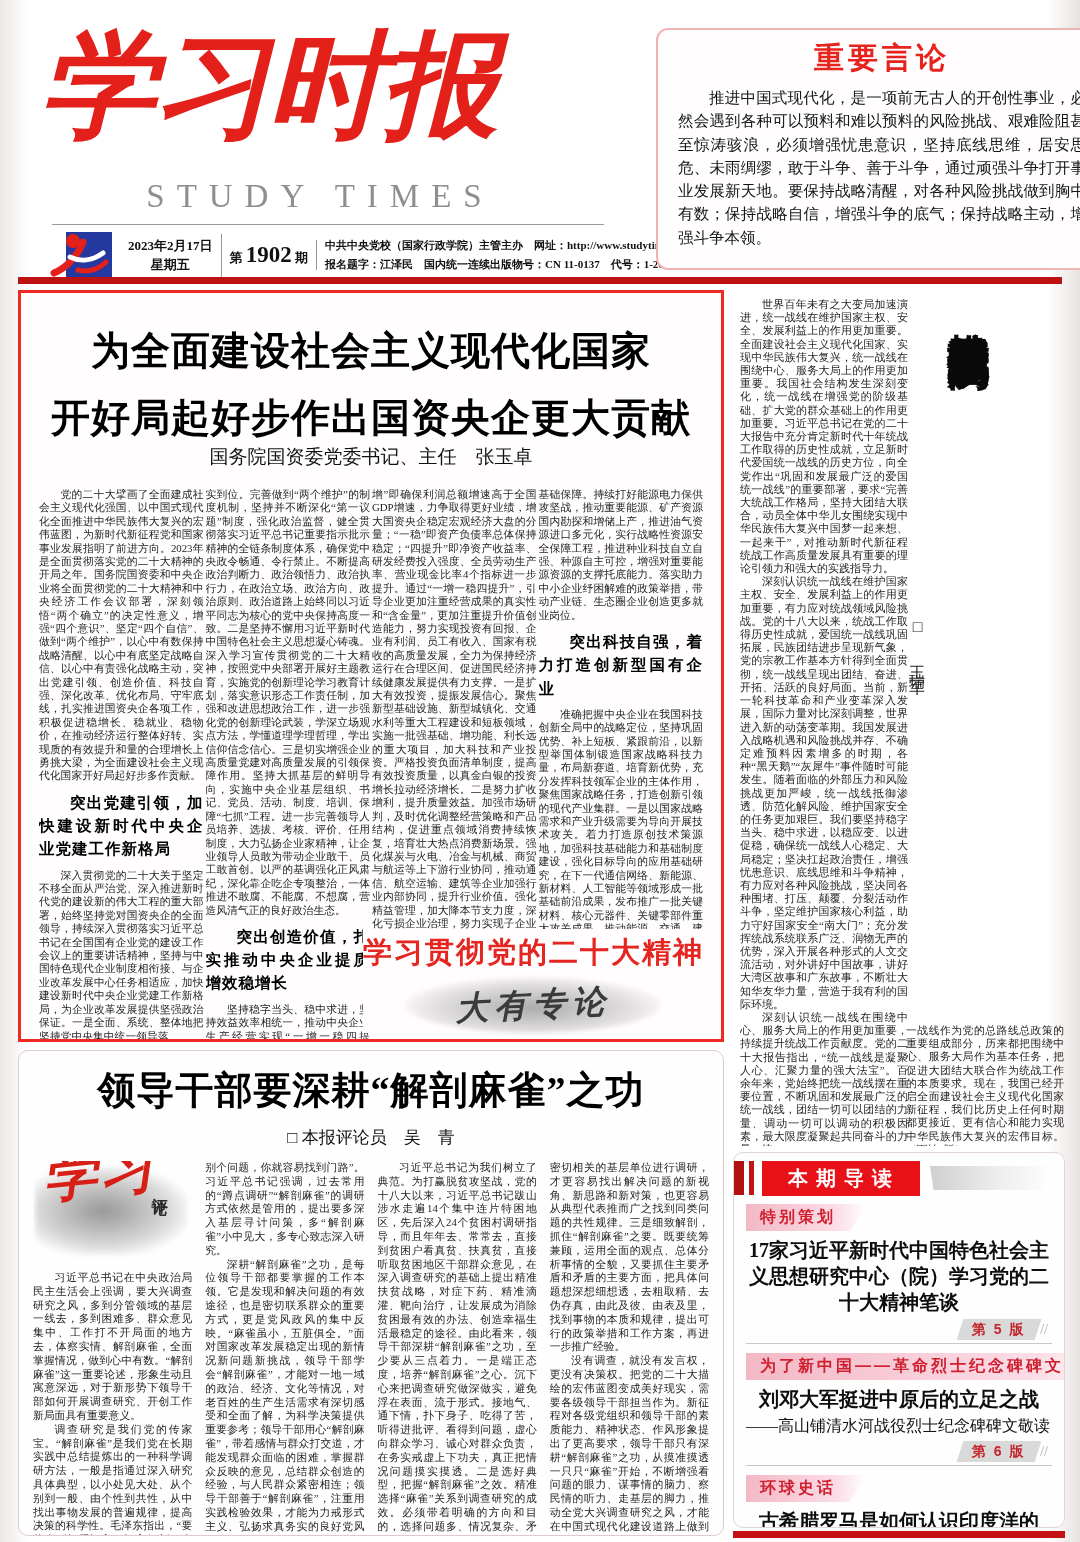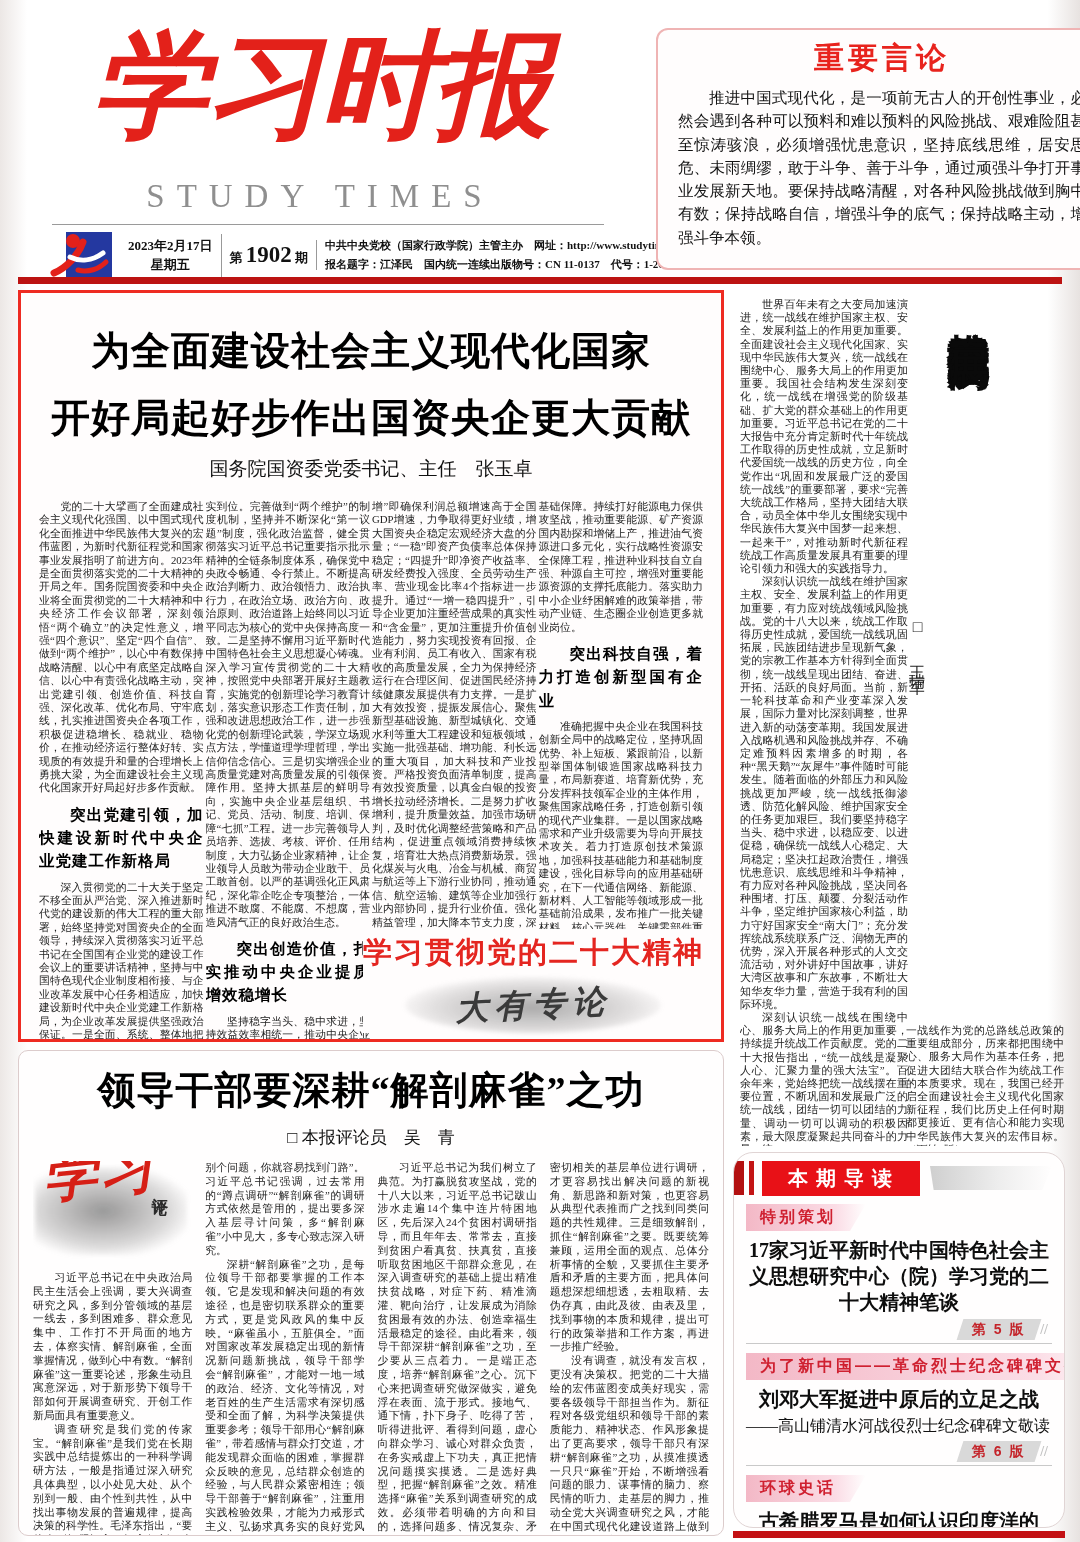--- a/index.html
+++ b/index.html
@@ -1,20 +1,20 @@
 <!DOCTYPE html>
 <html><head>
 <meta charset="utf-8">
 <style>
   html,body{margin:0;padding:0;background:#e9e5e3;}
   .page{position:relative;width:1080px;height:1542px;margin:0 auto;overflow:hidden;
         background:linear-gradient(90deg,#ece7e5,#ffffff 2.5%,#ffffff 97%,#e7e2e0);
         font-family:"Liberation Serif",serif;}
   
-  .masthead-title{position:absolute;left:40px;top:2px;width:560px;text-align:center;
+  .masthead-title{position:absolute;left:40px;top:2px;width:560px;
         font-family:"Liberation Serif",serif;font-weight:900;font-style:italic;
         font-size:116px;color:#e3211a;line-height:1.45;letter-spacing:-2px;}
   .masthead-sub{position:absolute;left:40px;top:178px;width:560px;text-align:center;
         font-size:33px;color:#8f8f8f;letter-spacing:12px;font-family:"Liberation Serif",serif;}
   .masthead-line{position:absolute;left:52px;top:224px;width:552px;height:1px;background:#9a9a9a;}
   .info-bar{position:absolute;left:50px;top:230px;width:612px;height:50px;display:flex;align-items:center;}
   .logo-box{flex:0 0 62px;height:46px;margin-right:8px;}
   .date-block{text-align:center;font-size:13px;font-weight:bold;line-height:1.5;
         padding:2px 8px;border-right:1px solid #999;color:#111;white-space:nowrap;}
   .issue-block{font-size:13px;font-weight:bold;padding:2px 8px;border-right:1px solid #999;
@@ -27,21 +27,21 @@
   .quote-title{text-align:center;font-size:30px;font-weight:900;color:#e8231d;letter-spacing:4px;
         font-family:"Liberation Sans",sans-serif;}
   .quote-body{margin-top:7px;font-size:15.5px;line-height:1.5;text-align:justify;text-indent:2em;
         color:#141414;}
   .red-bar{position:absolute;left:18px;top:277px;width:1044px;height:7px;background:#bc1312;}
   
   .main-box{position:absolute;left:18px;top:290px;width:706px;height:752px;border:3px solid #ee2b22;
         background:#fffdfd;box-sizing:border-box;padding:16px 12px 8px;overflow:hidden;}
   .headline{text-align:center;font-family:"Liberation Sans","DejaVu Sans",sans-serif;font-weight:900;
         font-size:39px;line-height:1.32;color:#000;letter-spacing:1px;margin-top:16px;}
-  .byline{text-align:center;font-size:19px;margin-top:12px;color:#111;}
+  .byline{text-align:center;font-size:19px;color:#111;}
   .main-cols{display:flex;gap:2px;margin-top:18px;height:552px;padding:0 6px;}
   .col{flex:1;overflow:hidden;font-size:10.8px;line-height:13.4px;text-align:justify;color:#1d1d1d;}
   .para{text-indent:2em;}
   .para.no-indent{text-indent:0;}
   .subhead{font-family:"Liberation Sans",sans-serif;font-weight:800;font-size:15.5px;line-height:1.5;
         margin:8px 0;text-indent:2em;letter-spacing:1px;color:#000;text-align:justify;}
   .main-banner{position:absolute;right:18px;bottom:6px;width:340px;text-align:center;background:#fffdfd;padding-top:4px;}
   .banner-text{font-family:Liberation Sans, sans-serif;font-weight:900;font-size:29px;color:#e42520;
         letter-spacing:2px;white-space:nowrap;}
   .banner-stamp{position:relative;margin:4px auto 0;width:256px;height:56px;}
@@ -68,21 +68,21 @@
   .b-cols .col{line-height:13.8px;color:#222;}
   .study-stamp{position:relative;height:106px;margin-bottom:4px;}
   .ss-blob{position:absolute;left:2px;top:6px;width:152px;height:88px;filter:blur(2px);
         background:radial-gradient(ellipse at 45% 50%,rgba(70,70,70,.55),rgba(120,120,120,.28) 55%,transparent 78%);}
   .ss-main{position:absolute;left:10px;top:6px;font-size:54px;font-weight:900;font-style:italic;
         color:#d61f16;transform:rotate(-6deg);letter-spacing:2px;}
   .ss-sub{position:absolute;left:120px;top:24px;writing-mode:vertical-rl;font-size:16px;font-weight:900;
         color:#2b2b2b;letter-spacing:2px;}
   
   .digest-box{position:absolute;left:733px;top:1152px;width:332px;height:376px;border:1px solid #e0d4d4;
-        border-radius:20px;background:#fffefe;box-sizing:border-box;padding:8px 12px;overflow:hidden;}
+        border-radius:10px;background:#fffefe;box-sizing:border-box;padding:8px 12px;overflow:hidden;}
   .digest-header{display:flex;align-items:center;height:34px;margin-left:-12px;}
   .dh-bar1{width:10px;height:34px;background:#b31111;margin-right:5px;}
   .dh-bar2{width:5px;height:34px;background:#c31414;margin-right:8px;}
   .dh-box{background:#e81117;color:#fff;font-family:"Liberation Sans",sans-serif;font-weight:800;
         font-size:20px;letter-spacing:8px;padding:4px 20px 4px 26px;white-space:nowrap;}
   .dh-swoosh{flex:1;height:24px;margin-left:10px;
         background:linear-gradient(90deg,#cfcfcf,#ededed 55%,rgba(237,237,237,0));
         clip-path:polygon(0 0,100% 0,92% 100%,3% 100%);}
   .digest-item{margin-top:9px;}
   .d-label{display:inline-block;background:linear-gradient(90deg,#f3b8c6,#fbdde6 75%,rgba(251,221,230,0));

